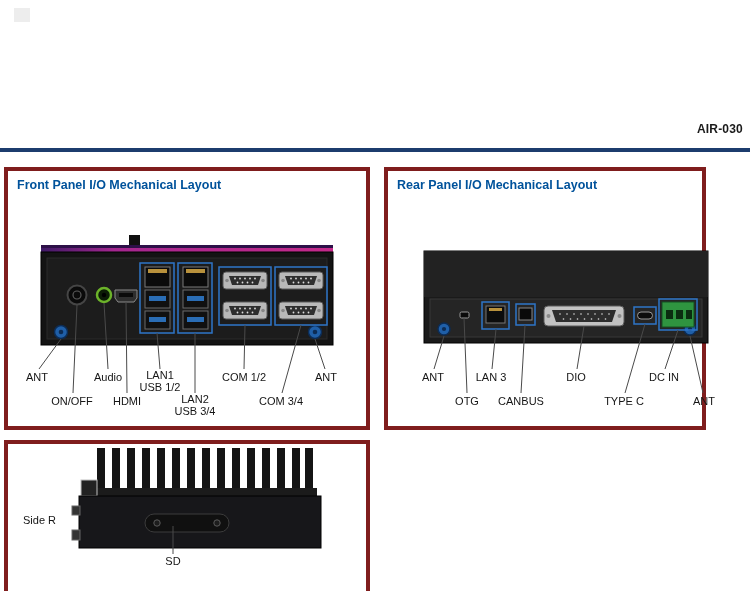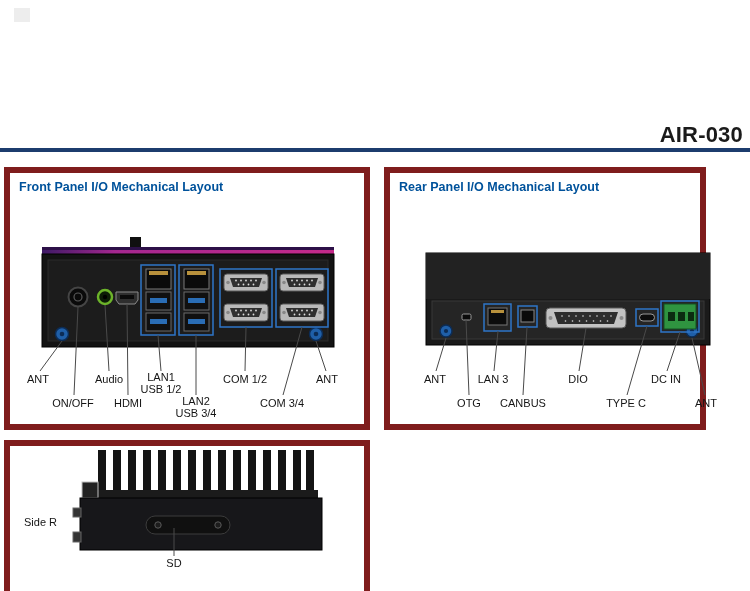--- a/index.html
+++ b/index.html
@@ -8,28 +8,28 @@
     width: 750px; height: 591px; overflow: hidden; position: relative;
     background: #ffffff;
     font-family: "Liberation Sans", sans-serif;
   }
   .corner-artifact {
     position: absolute; left: 14px; top: 8px; width: 16px; height: 14px;
     background: #ededed;
   }
   .model-title {
     position: absolute; top: 122px; right: 7px;
-    font-size: 22px; font-weight: bold; color: #1a1a1a; letter-spacing: .2px;
+    font-size: 12px; font-weight: bold; color: #1a1a1a; letter-spacing: .2px;
   }
   .rule {
     position: absolute; top: 148px; left: 0; width: 750px; height: 4px;
     background: var(--rule-blue, #1c3c6d);
   }
   .panel-box {
-    position: absolute; border: 6px solid #7f1d1d; background: #fff;
+    position: absolute; border: 4px solid #7f1d1d; background: #fff;
   }
   .panel-box .title {
     font-size: 12.5px; font-weight: bold;
     color: var(--title-blue, #00529b);
     padding: 7px 9px 1px 9px;
   }
   #front-box { left: 4px;   top: 167px; width: 366px; height: 263px; }
   #rear-box  { left: 384px; top: 167px; width: 322px; height: 263px; }
   #side-box  { left: 4px;   top: 440px; width: 366px; height: 226px; }
   svg { display: block; margin: 0 auto; }

